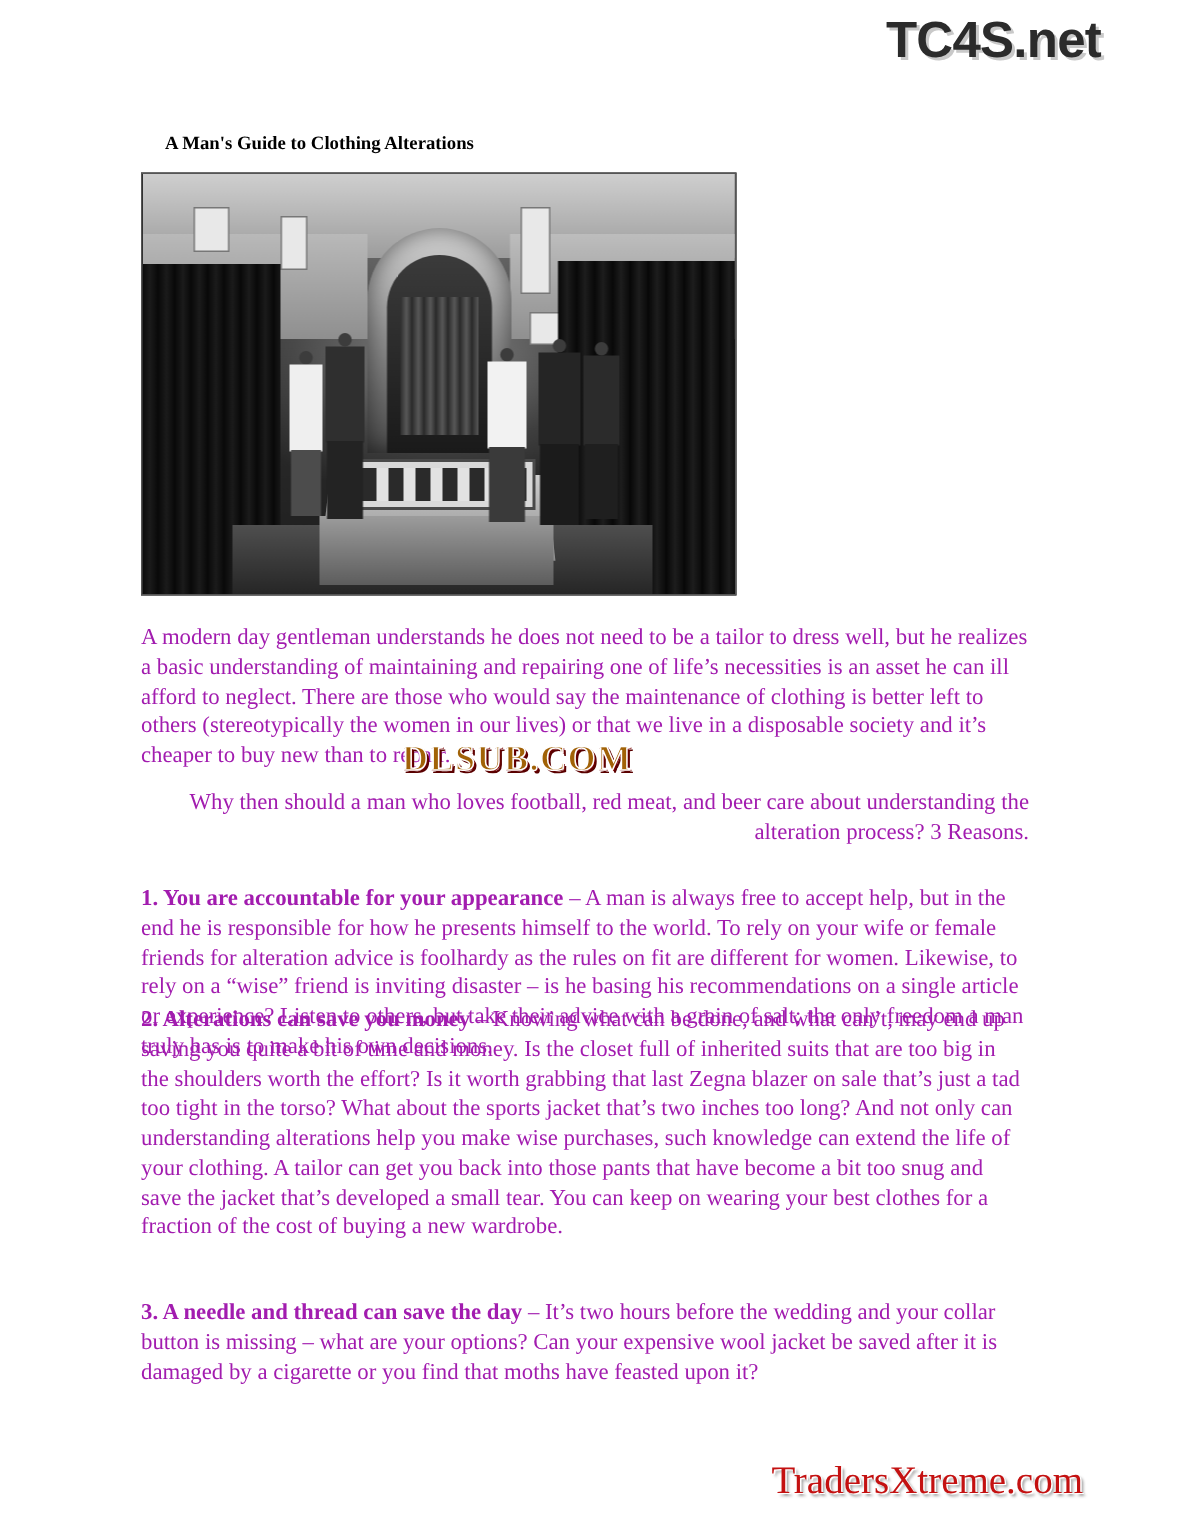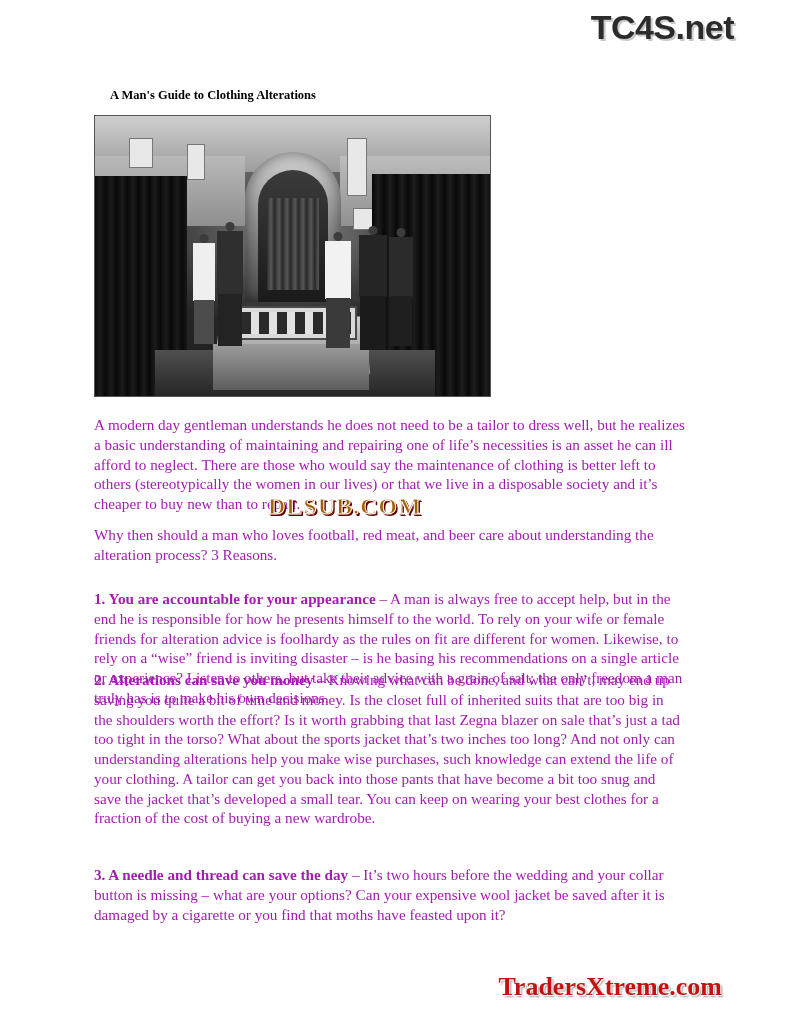--- a/index.html
+++ b/index.html
@@ -181,21 +181,21 @@
     left: 94px;
     width: 592px;
     font-size: 15.2px;
     line-height: 1.30;
     text-align: left;
     color: #a21caf;
   }
   .para { margin: 0 0 14px 0; }
   .para b { font-weight: bold; }
   #p-intro { top: 415px; }
-  #p-why   { top: 525px; }
+  #p-why   { top: 525px; text-align: right; }
   #p-r1    { top: 561px; margin-top: 28px; }
   #p-r2    { top: 670px; }
   #p-r3    { top: 865px; font-family: Liberation Serif, serif; }
 
   
   .dlsub {
     position: absolute;
     left: 268px;
     top: 493px;
     font-family: "Liberation Serif", serif;
@@ -210,21 +210,21 @@
       0 0 2px #ffffff;
     white-space: nowrap;
   }
 
   
   .bottom-watermark {
     position: absolute;
     right: 26px;
     bottom: 22px;
     font-family: "Liberation Serif", serif;
-    font-weight: bold;
+    font-weight: normal;
     font-size: 26px;
     color: #c41111;
     text-shadow: 1px 1px 0 #ffffff, 2px 2px 2px #999;
     white-space: nowrap;
   }
 </style>
 </head>
 <body>
 
 <div class="page">

